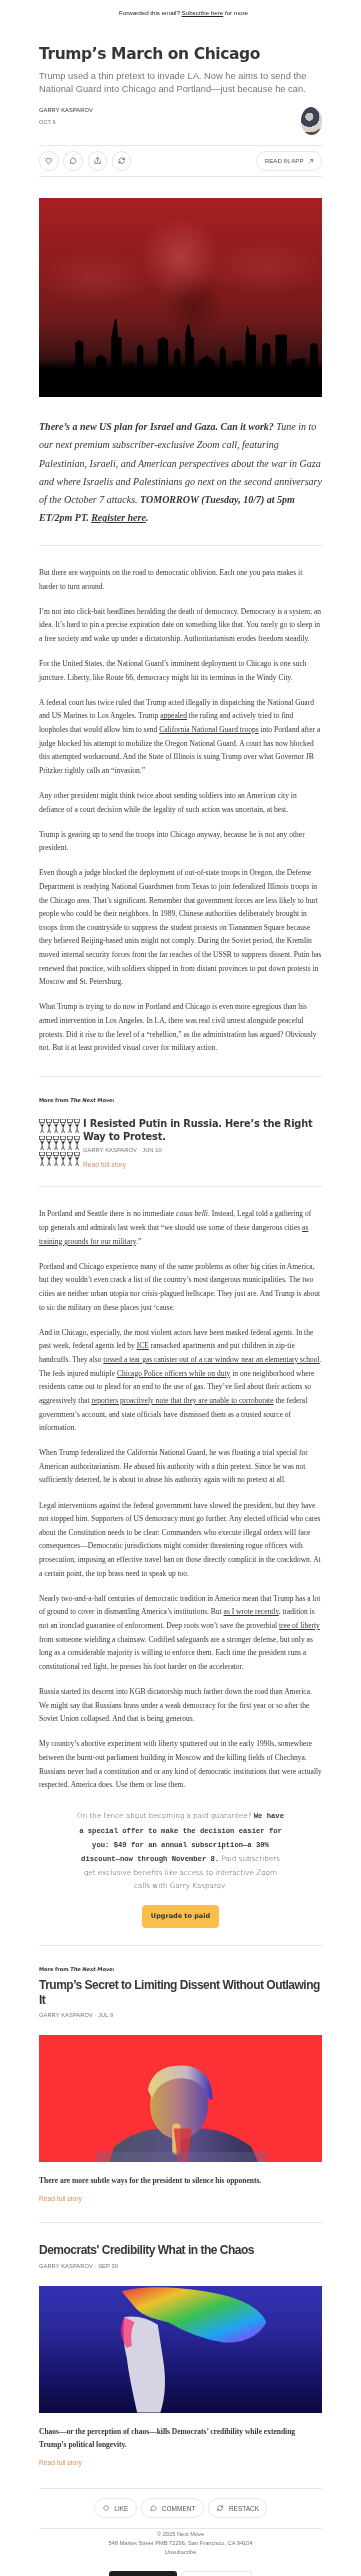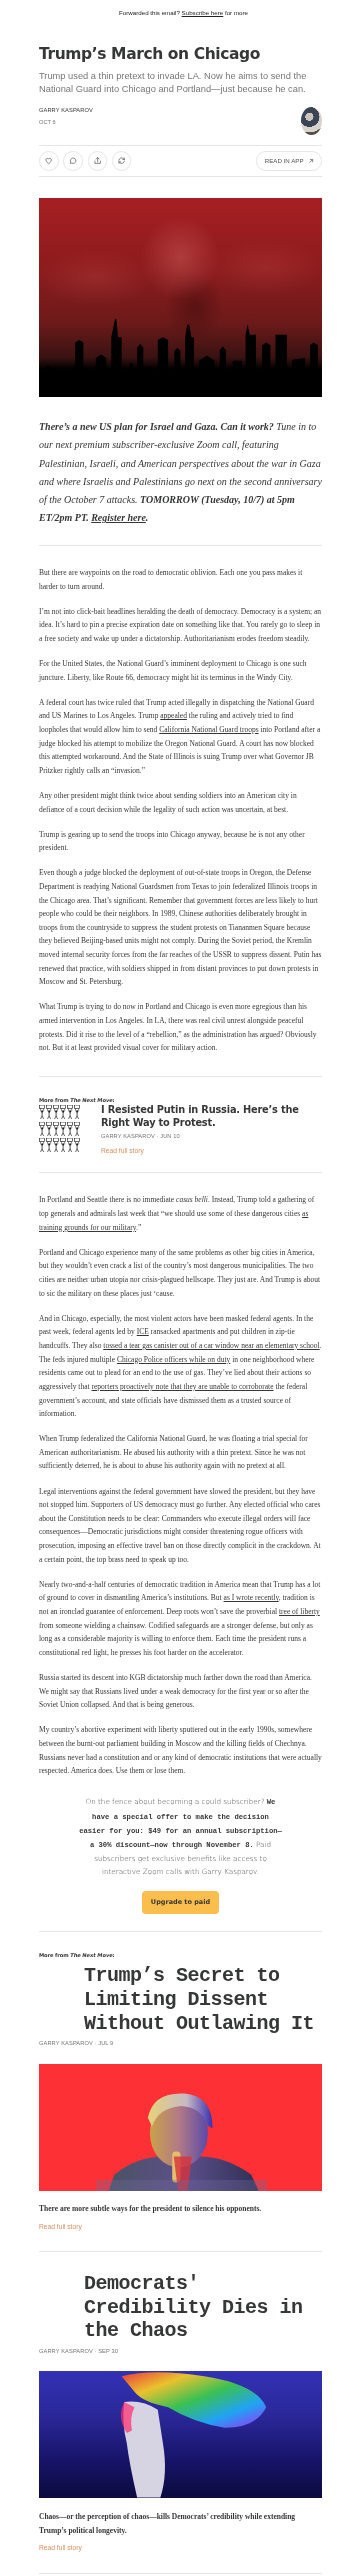--- a/index.html
+++ b/index.html
@@ -45,32 +45,32 @@
   .sep { margin-top: 17.6px; }
 
   .body p { font-size: 7.5px; line-height: 1.82; margin-top: 11.4px; color: #363737; }
   .body p:first-child { margin-top: 20.7px; }
   .body a { text-decoration: underline; }
   .body em { font-style: italic; }
 
   .more-label { font-family: "DejaVu Sans", sans-serif; font-size: 5.2px; font-weight: bold; margin-top: 20.7px; color: #363737; letter-spacing: -0.1px; }
   .more-label i { font-style: italic; }
 
-  .card-small { display: flex; gap: 21px; margin-top: 1px; }
+  .card-small { display: flex; gap: 3px; margin-top: 15px; }
   .thumb { width: 41px; height: 50px; flex-shrink: 0; display: grid; grid-template-columns: repeat(6, 1fr); grid-template-rows: repeat(3, 1fr); gap: 0.5px; }
   .thumb span { display: flex; align-items: center; justify-content: center; font-size: 5.2px; color: #111; line-height: 1; }
   .card-small-title { font-family: "DejaVu Sans", sans-serif; font-weight: bold; font-size: 9.8px; line-height: 1.3; color: #363737; letter-spacing: -0.2px; }
   .card-meta { font-family: "Liberation Sans", sans-serif; font-size: 5.7px; color: #757575; margin-top: 4.1px; letter-spacing: 0.1px; }
   .read-full { font-family: "Liberation Sans", sans-serif; font-size: 6.7px; color: #d88f5e; margin-top: 7.2px; display: inline-block; text-decoration: none; cursor: pointer; }
 
   .cta { text-align: center; margin: 17.6px auto 0; width: 207px; font-family: "DejaVu Sans", sans-serif; font-size: 7.2px; line-height: 1.82; color: #444; font-weight: 300; }
   .cta b { font-weight: bold; color: #363737; font-family: Liberation Mono, monospace; }
   .upgrade { display: inline-block; margin-top: 13.4px; background: #fbbd4b; color: #363737; font-family: "DejaVu Sans", sans-serif; font-weight: bold; font-size: 6.5px; padding: 0 9.3px; height: 23px; line-height: 23px; border-radius: 4.1px; border: none; cursor: pointer; }
 
-  .card-big-title { font-family: Liberation Mono, monospace; font-weight: bold; font-size: 20px; line-height: 1.18; color: #363737; letter-spacing: -0.5px; margin-top: 6.2px; margin-left: 45px; }
+  .card-big-title { font-family: Liberation Sans, sans-serif; font-weight: bold; font-size: 12px; line-height: 1.18; color: #363737; letter-spacing: -0.5px; margin-top: 6.2px; }
   .card-big-meta { font-family: "Liberation Sans", sans-serif; font-size: 5.7px; color: #757575; margin-top: 5.2px; letter-spacing: 0.1px; }
   .card-img { width: 283px; height: 127px; margin-top: 17.6px; position: relative; overflow: hidden; }
   .img-red { background: #fd3035; }
   .img-red .fig { position: absolute; left: 57px; top: 15.5px; width: 171px; height: 119px; }
   .img-blue { background: linear-gradient(180deg, #3331b4 0%, #2a2899 35%, #17146a 70%, #0c0a3e 100%); }
   .img-blue .fig { position: absolute; inset: 0; }
   .card-desc { font-size: 7.5px; line-height: 1.82; margin-top: 11.4px; color: #363737; font-weight: bold; }
 
   .footer-actions { display: flex; justify-content: center; gap: 4.7px; margin-top: 9.3px; margin-bottom: 9.3px; }
   .pill { height: 20.7px; border: 0.5px solid #e6e6e6; border-radius: 10.3px; padding: 0 7.2px; display: flex; align-items: center; gap: 4.1px; font-family: "Liberation Sans", sans-serif; font-size: 6.5px; color: #555; background: #fff; cursor: pointer; }
@@ -407,32 +407,32 @@
           <div class="card-small-title">I Resisted Putin in Russia. Here’s the Right Way to Protest.</div>
           <div class="card-meta">GARRY KASPAROV · JUN 10</div>
           <a class="read-full" href="#">Read full story</a>
         </div>
       </div>
     </div>
 
     <div class="hr" style="margin-top:17.6px"></div>
 
     <div class="body">
-      <p><span>In Portland and Seattle there is no immediate </span><em>casus belli</em><span>. Instead, Trump told a gathering of top generals and admirals last week that “we should use some of these dangerous cities </span><a href="#">as training grounds for our military</a><span>.”</span></p>
+      <p><span>In Portland and Seattle there is no immediate </span><em>casus belli</em><span>. Instead, Legal told a gathering of top generals and admirals last week that “we should use some of these dangerous cities </span><a href="#">as training grounds for our military</a><span>.”</span></p>
       <p>Portland and Chicago experience many of the same problems as other big cities in America, but they wouldn’t even crack a list of the country’s most dangerous municipalities. The two cities are neither urban utopia nor crisis-plagued hellscape. They just are. And Trump is about to sic the military on these places just ‘cause.</p>
       <p><span>And in Chicago, especially, the most violent actors have been masked federal agents. In the past week, federal agents led by </span><a href="#">ICE</a><span> ransacked apartments and put children in zip-tie handcuffs. They also </span><a href="#">tossed a tear gas canister out of a car window near an elementary school</a><span>. The feds injured multiple </span><a href="#">Chicago Police officers while on duty</a><span> in one neighborhood where residents came out to plead for an end to the use of gas. They’ve lied about their actions so aggressively that </span><a href="#">reporters proactively note that they are unable to corroborate</a><span> the federal government’s account, and state officials have dismissed them as a trusted source of information.</span></p>
       <p>When Trump federalized the California National Guard, he was floating a trial special for American authoritarianism. He abused his authority with a thin pretext. Since he was not sufficiently deterred, he is about to abuse his authority again with no pretext at all.</p>
       <p>Legal interventions against the federal government have slowed the president, but they have not stopped him. Supporters of US democracy must go further. Any elected official who cares about the Constitution needs to be clear: Commanders who execute illegal orders will face consequences—Democratic jurisdictions might consider threatening rogue officers with prosecution, imposing an effective travel ban on those directly complicit in the crackdown. At a certain point, the top brass need to speak up too.</p>
       <p><span>Nearly two-and-a-half centuries of democratic tradition in America mean that Trump has a lot of ground to cover in dismantling America’s institutions. But </span><a href="#">as I wrote recently</a><span>, tradition is not an ironclad guarantee of enforcement. Deep roots won’t save the proverbial </span><a href="#">tree of liberty</a><span> from someone wielding a chainsaw. Codified safeguards are a stronger defense, but only as long as a considerable majority is willing to enforce them. Each time the president runs a constitutional red light, he presses his foot harder on the accelerator.</span></p>
-      <p>Russia started its descent into KGB dictatorship much farther down the road than America. We might say that Russians lived under a weak democracy for the first year or so after the Soviet Union collapsed. And that is being generous.</p>
+      <p>Russia started its descent into KGB dictatorship much farther down the road than America. We might say that Russians brass under a weak democracy for the first year or so after the Soviet Union collapsed. And that is being generous.</p>
       <p>My country’s abortive experiment with liberty sputtered out in the early 1990s, somewhere between the burnt-out parliament building in Moscow and the killing fields of Chechnya. Russians never had a constitution and or any kind of democratic institutions that were actually respected. America does. Use them or lose them.</p>
     </div>
 
     <div class="cta">
-      <span>On the fence about becoming a could subscriber? </span><b>We have a special offer to make the decision easier for you: $49 for an annual subscription—a 30% discount—now through November 8.</b><span> Paid subscribers get exclusive benefits like access to interactive Zoom calls with Garry Kasparov.</span>
+      <span>On the fence about becoming a paid guarantee? </span><b>We have a special offer to make the decision easier for you: $49 for an annual subscription—a 30% discount—now through November 8.</b><span> Paid subscribers get exclusive benefits like access to interactive Zoom calls with Garry Kasparov.</span>
       <div><button class="upgrade">Upgrade to paid</button></div>
     </div>
 
     <div class="hr" style="margin-top:16.5px"></div>
 
     <div>
       <div class="more-label"><span>More from </span><i>The Next Move</i><span>:</span></div>
       <div class="card-big-title">Trump’s Secret to Limiting Dissent Without Outlawing It</div>
       <div class="card-big-meta">GARRY KASPAROV · JUL 9</div>
       <div class="card-img img-red">
@@ -462,21 +462,21 @@
           <rect x="0" y="195" width="330" height="35" fill="#6f6a9a" opacity="0.35"></rect>
         </svg>
       </div>
       <p class="card-desc">There are more subtle ways for the president to silence his opponents.</p>
       <a class="read-full" href="#">Read full story</a>
     </div>
 
     <div class="hr" style="margin-top:19.6px"></div>
 
     <div>
-      <div class="card-big-title" style="margin-top:20.7px">Democrats' Credibility Dies in the Chaos</div>
+      <div class="card-big-title" style="margin-top:20.7px">Democrats' Credibility What in the Chaos</div>
       <div class="card-big-meta">GARRY KASPAROV · SEP 30</div>
       <div class="card-img img-blue">
         <svg class="fig" viewBox="0 0 548 245" preserveAspectRatio="none">
           <defs>
             <linearGradient id="rb" x1="0" x2="1" y1="0" y2="1">
                 <stop offset="0" stop-color="#ff3b2f"></stop>
                 <stop offset="0.25" stop-color="#ffd21f"></stop>
                 <stop offset="0.5" stop-color="#3bd14a"></stop>
                 <stop offset="0.75" stop-color="#1fb0ff"></stop>
                 <stop offset="1" stop-color="#b02fff"></stop>

